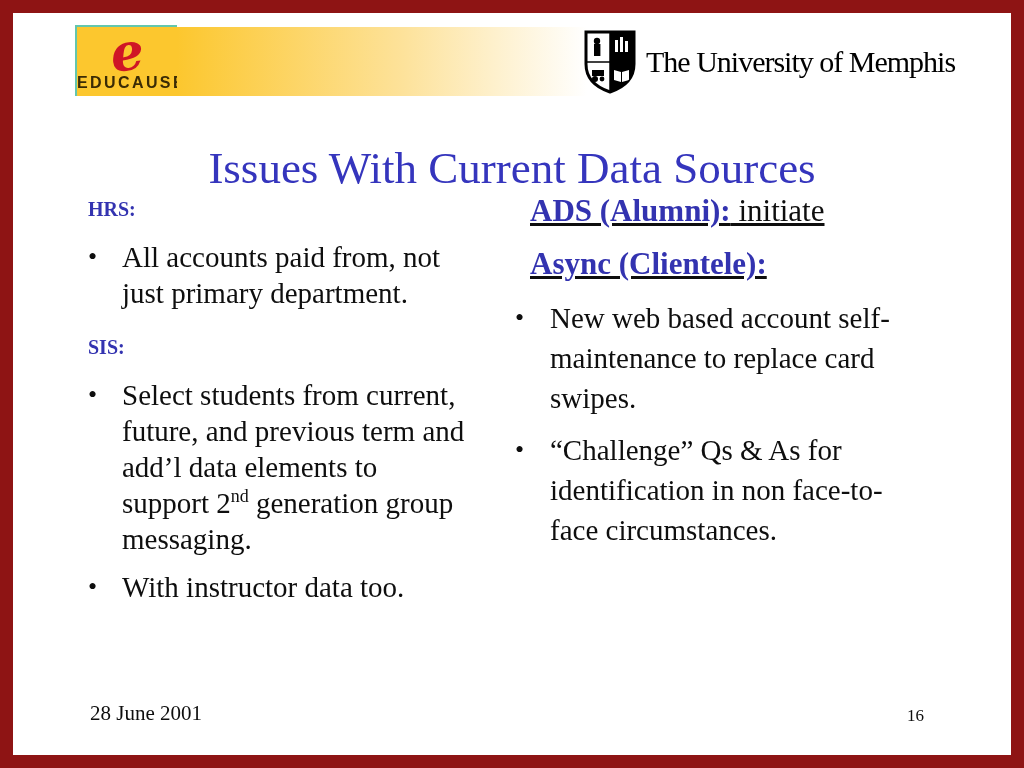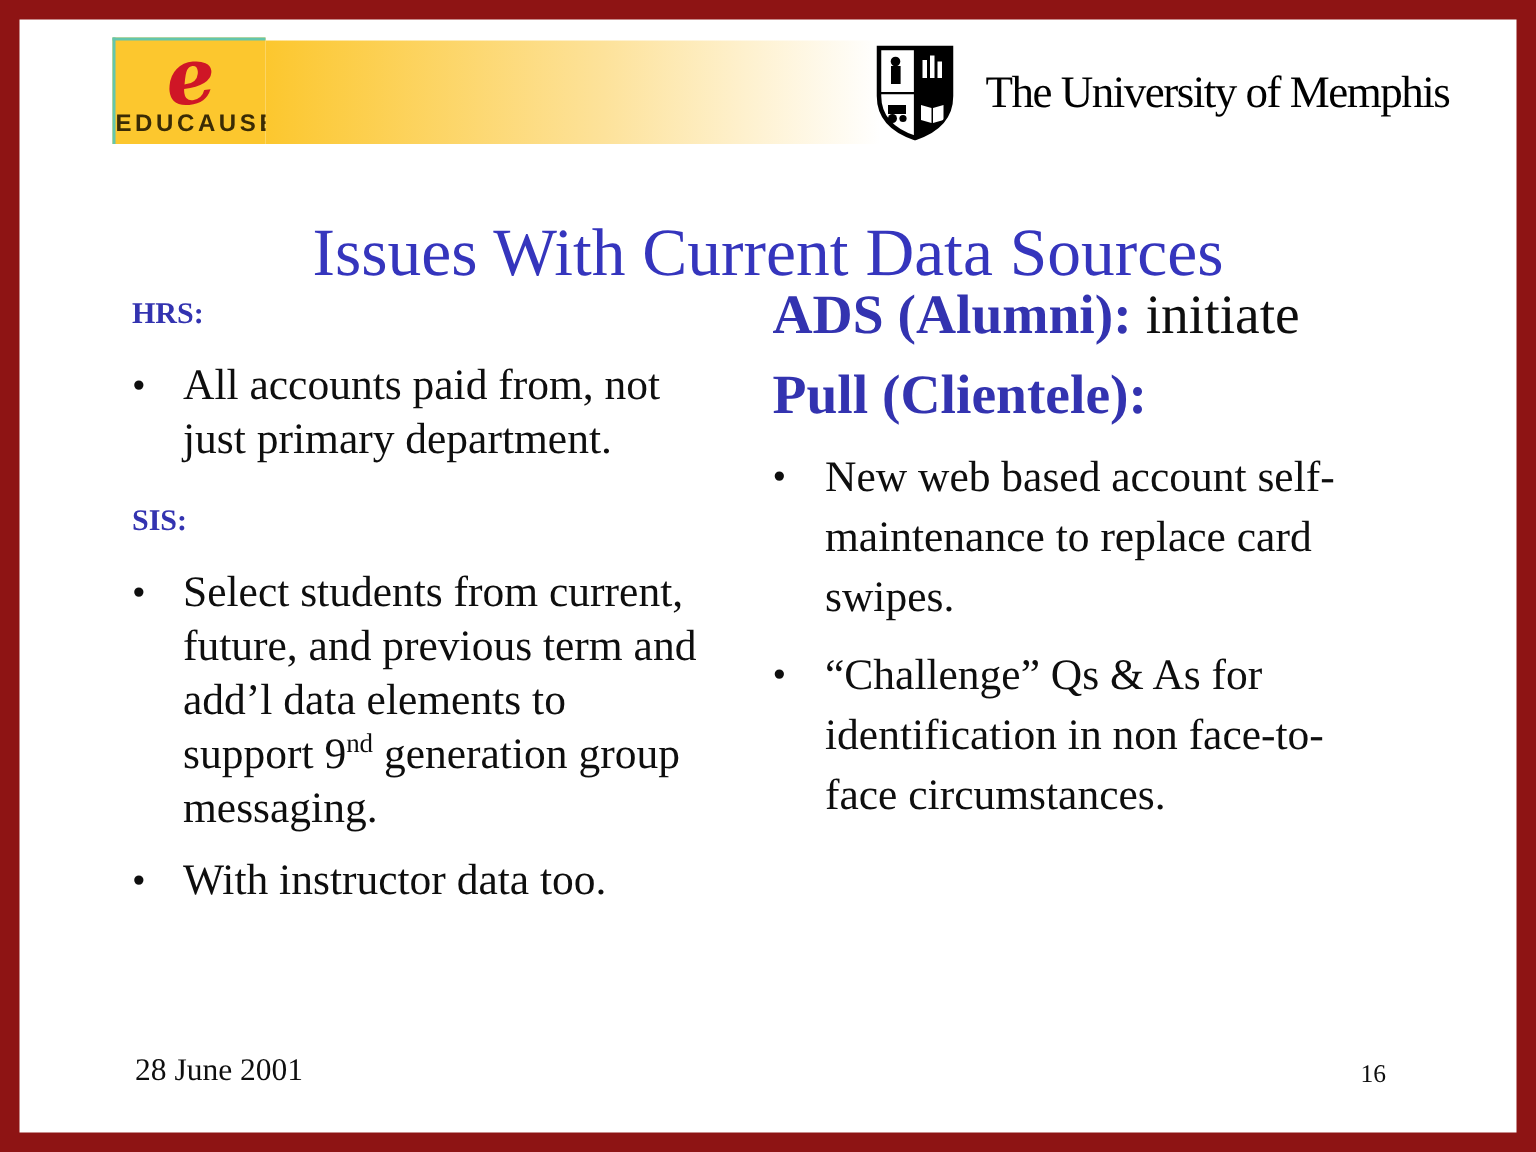--- a/index.html
+++ b/index.html
@@ -13,34 +13,34 @@
            background:#fcc72e;border-top:2px solid #63c6ad;border-left:2px solid #63c6ad;
            box-sizing:border-box;text-align:center;}
   .edu-e{display:block;font-family:"DejaVu Serif","Liberation Serif",serif;
          font-style:italic;font-weight:bold;font-size:52px;line-height:48px;
          color:#cf1626;transform:rotate(-6deg);margin-top:1px;}
   .edu-word{display:block;font-family:"Liberation Sans","DejaVu Sans",sans-serif;
             font-size:16px;font-weight:bold;letter-spacing:2.4px;color:#3a2b05;
             margin-top:-2px;}
   .grad-band{position:absolute;left:177px;top:27px;width:410px;height:69px;
              background:linear-gradient(90deg,#fcc72e 0%,#fde29a 55%,#ffffff 100%);}
-  .memphis{position:absolute;left:584px;top:30px;display:flex;align-items:center;gap:21px;justify-content:center;}
+  .memphis{position:absolute;left:584px;top:30px;display:flex;align-items:center;gap:10px;justify-content:center;}
   .memphis-word{font-size:30px;letter-spacing:-1px;color:#000;white-space:nowrap;
                 font-weight:500;}
 
   
   .title{position:absolute;left:0;right:0;top:112px;text-align:center;
          font-size:45px;line-height:56px;color:#3535bd;margin-top:28px;}
 
   
   .col{position:absolute;}
   .col-left{left:88px;top:190px;width:384px;}
   .col-right{left:515px;top:192px;width:409px;}
   .heading{font-size:20px;font-weight:bold;color:#3333b0;line-height:38px;margin:0 0 11px 0;}
-  .rline{font-size:37px;line-height:38px;margin:0 0 15px 0;}
+  .rline{font-size:31px;line-height:38px;margin:0 0 15px 15px;text-decoration:underline;}
   .rline .lbl{font-weight:bold;color:#3333b0;}
   .rline .val{color:#0e0e0e;}
   .bullet{display:flex;align-items:flex-start;margin:0 0 12px 0;}
   .col-left .bullet{font-size:29px;line-height:36px;}
   .col-right .bullet{font-size:29px;line-height:40px;}
   .marker{flex:0 0 34px;font-size:26px;}
   .col-right .marker{flex:0 0 35px;}
   .btext{flex:1;}
   .col-left .btext{max-width:348px;}
   .col-right .btext{max-width:374px;}
@@ -100,34 +100,34 @@
     <div class="bullet">
       <span class="marker">•</span>
       <span class="btext">All accounts paid from, not just primary department.</span>
     </div>
 
     <div class="gap"></div>
     <div class="heading">SIS:</div>
 
     <div class="bullet">
       <span class="marker">•</span>
-      <span class="btext"><span>Select students from current, future, and previous term and add’l data elements to support 9</span><sup>nd</sup><span> generation group messaging.</span></span>
+      <span class="btext"><span>Select students from current, future, and previous term and add’l data elements to support 2</span><sup>nd</sup><span> generation group messaging.</span></span>
     </div>
 
     <div class="bullet">
       <span class="marker">•</span>
       <span class="btext">With instructor data too.</span>
     </div>
   </div>
 
   <div class="col col-right">
     <div class="rline"><span class="lbl">ADS (Alumni):</span><span class="val"> initiate</span></div>
 
 
-    <div class="rline"><span class="lbl">Pull (Clientele):</span></div>
+    <div class="rline"><span class="lbl">Async (Clientele):</span></div>
 
     <div class="bullet">
       <span class="marker">•</span>
       <span class="btext">New web based account self-maintenance to replace card swipes.</span>
     </div>
 
     <div class="bullet">
       <span class="marker">•</span>
       <span class="btext">“Challenge” Qs &amp; As for identification in non face-to-face circumstances.</span>
     </div>

